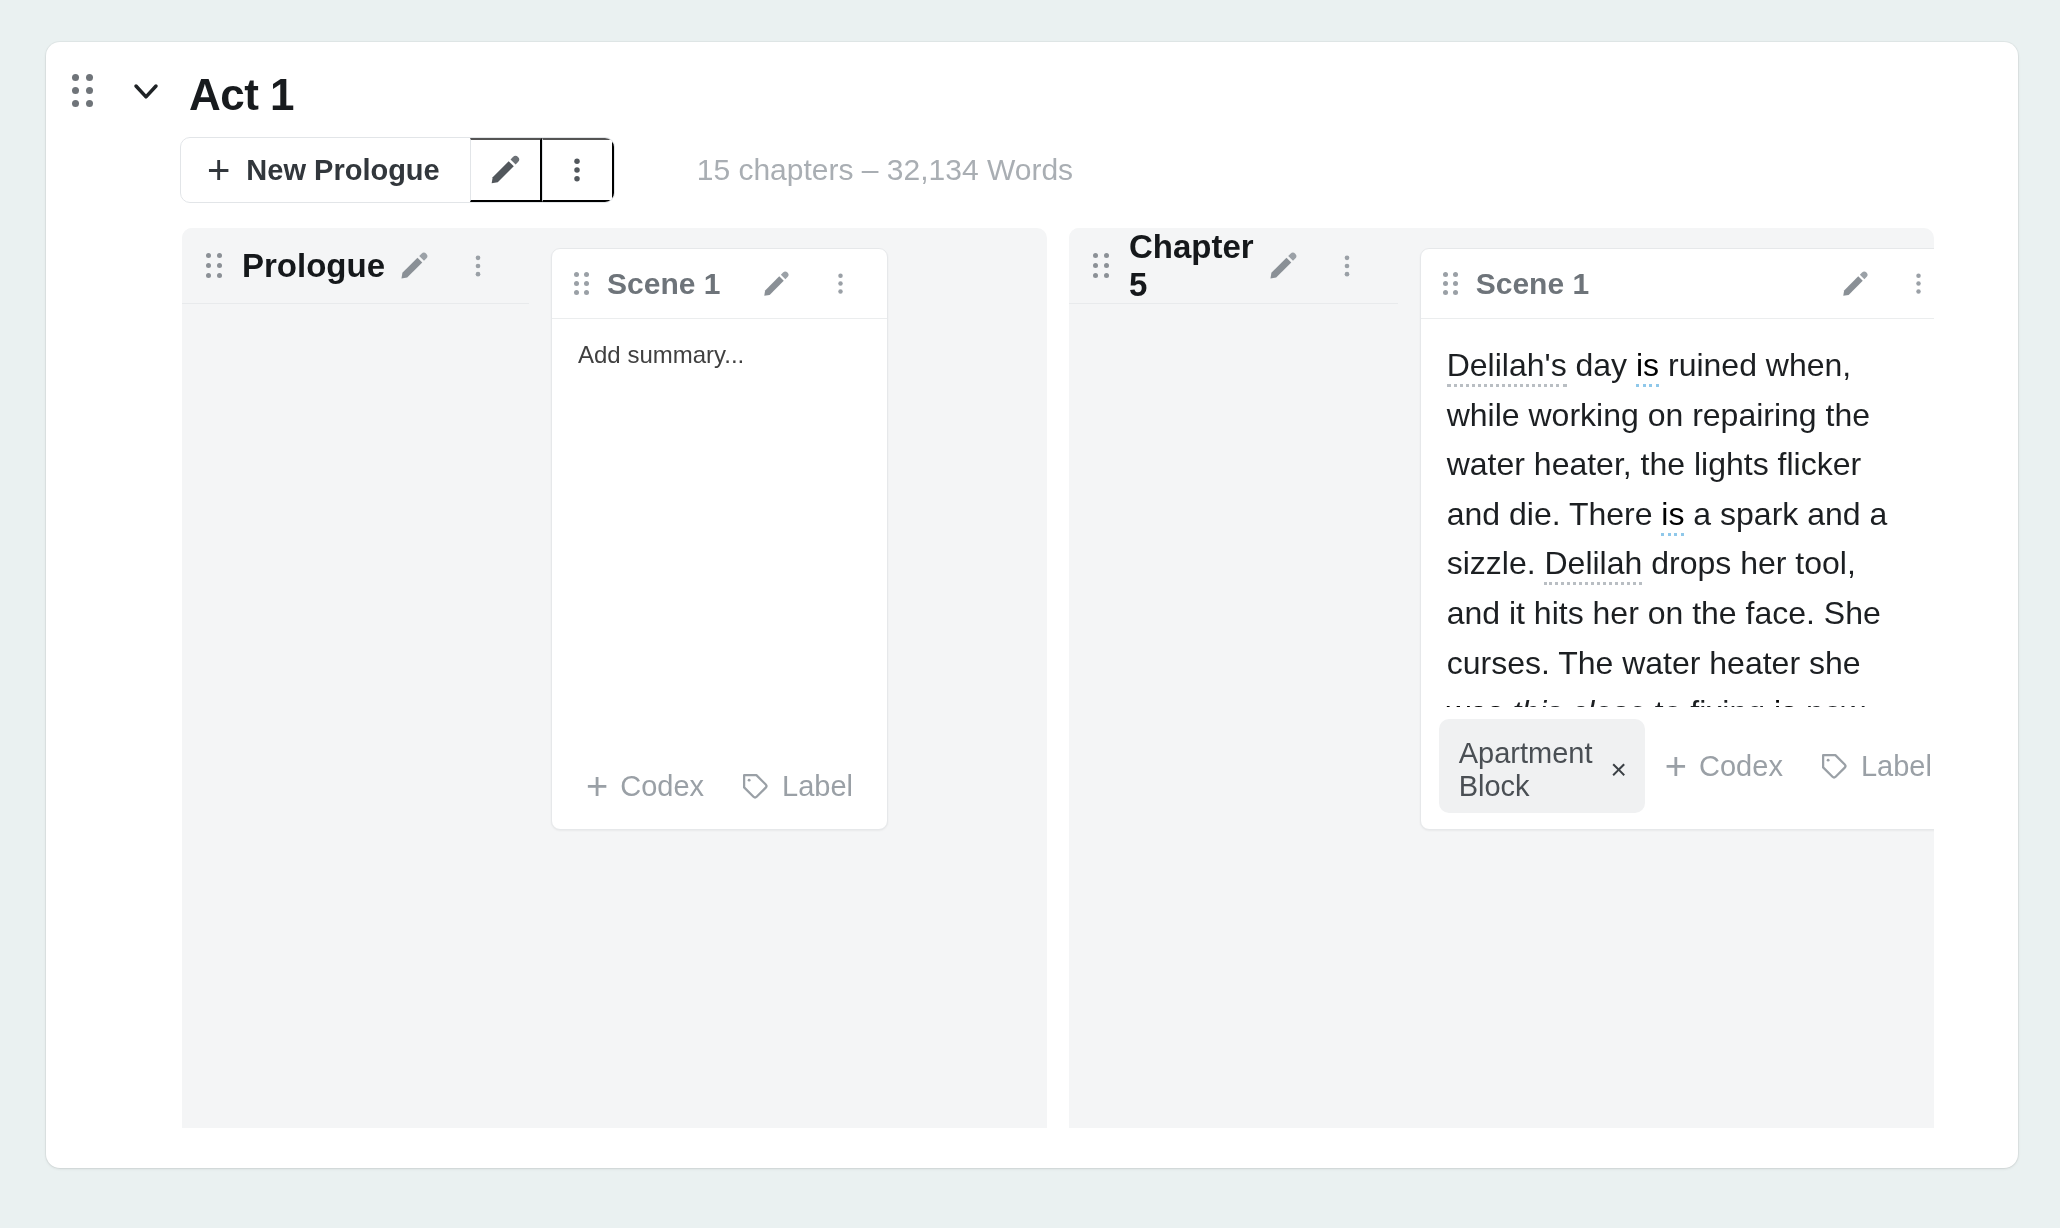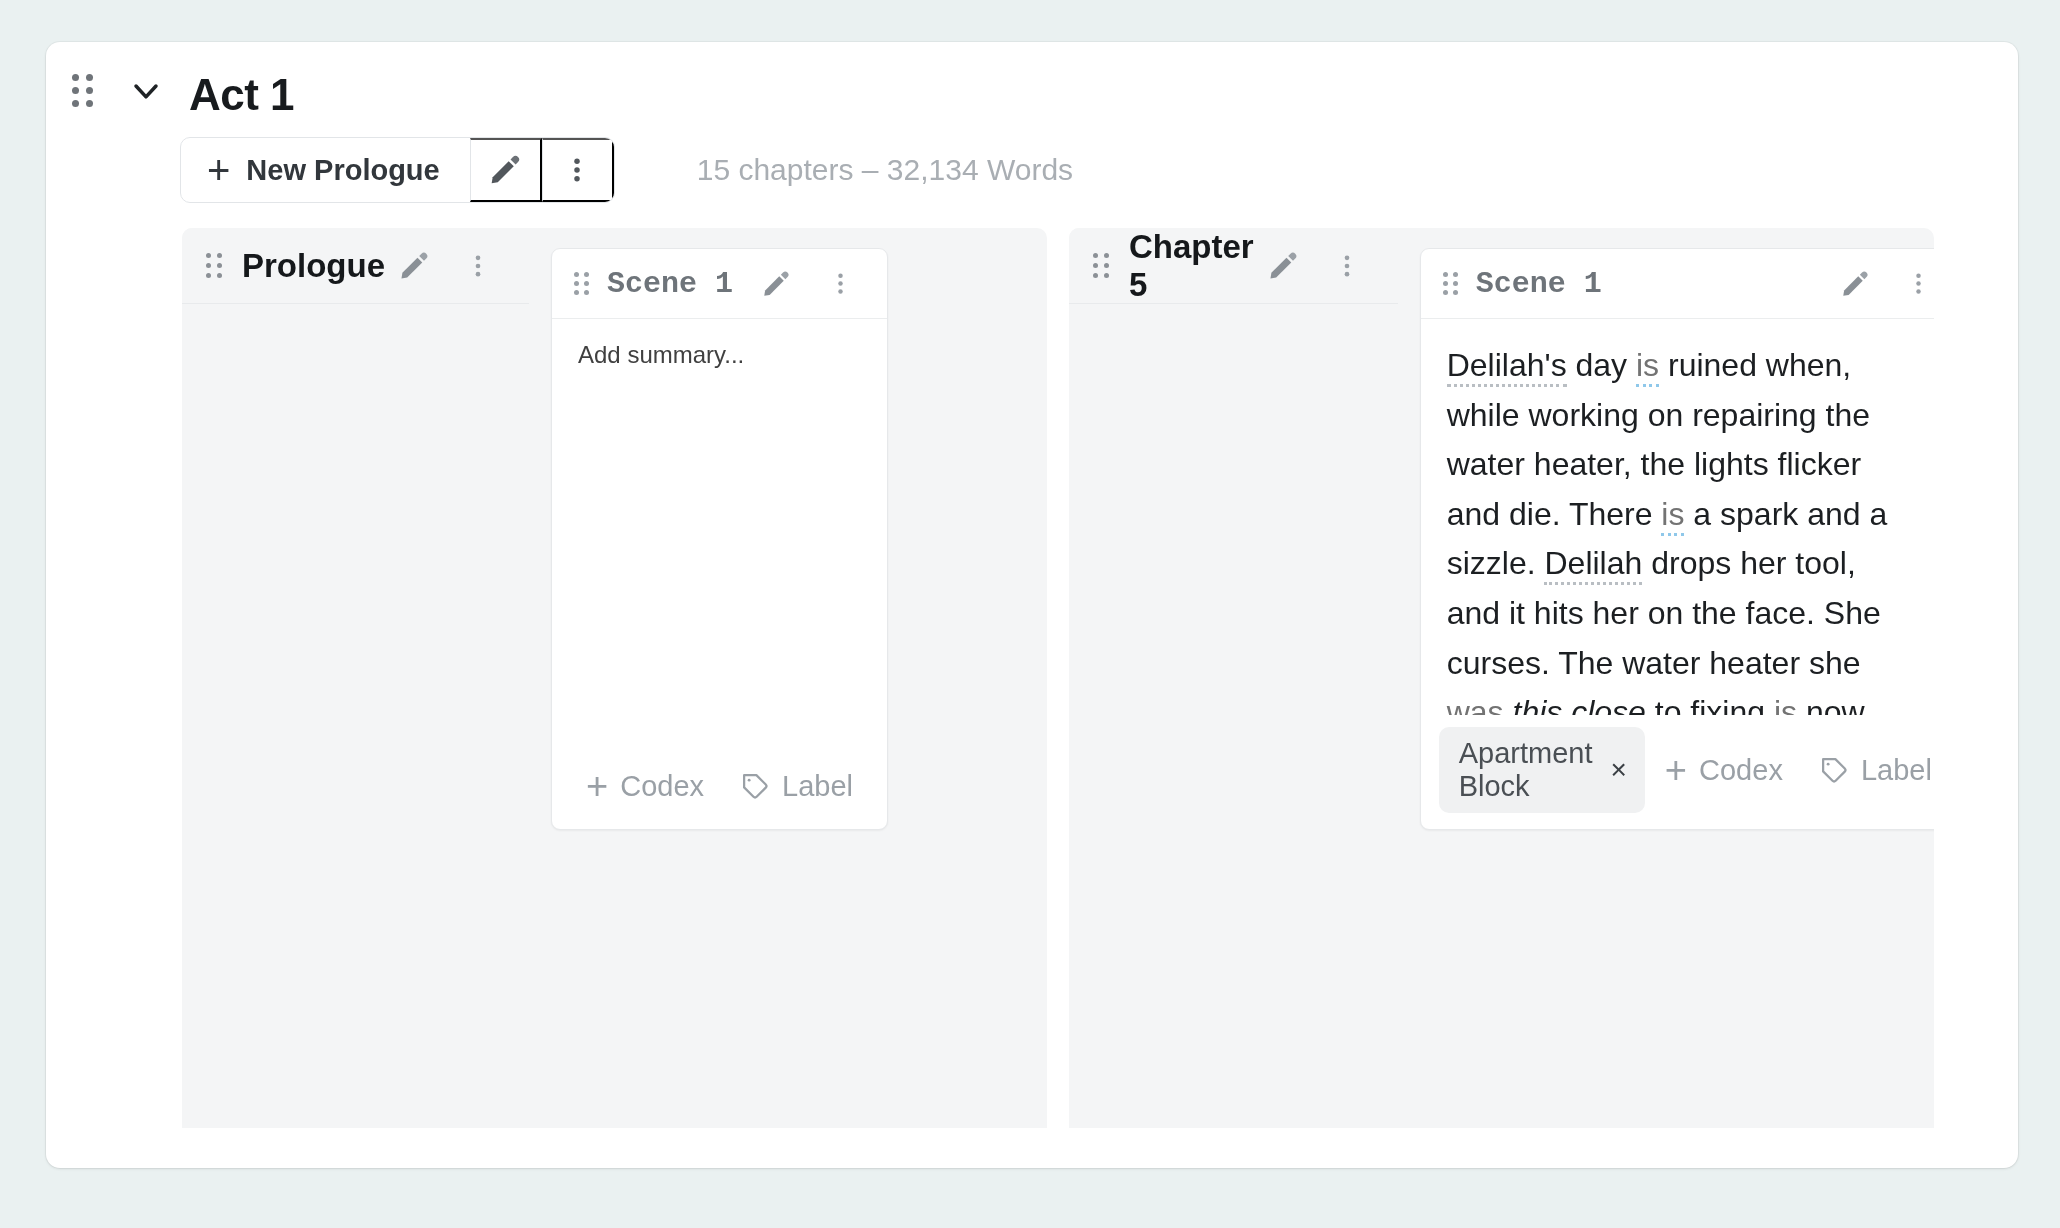--- a/index.html
+++ b/index.html
@@ -129,41 +129,40 @@
     border-radius: 9px;
     box-shadow: 0 1px 2px rgba(0,0,0,.05);
     display: flex; flex-direction: column;
     height: 582px;
     overflow: hidden;
   }
   .scene-head {
     display: flex; align-items: center;
     height: 70px; padding: 0 18px 0 18px;
     border-bottom: 1px solid #ebedee;
-    font-family: Liberation Mono, monospace;
   }
   .scene-title {
     font-size: 30px; font-weight: 700; color: #6e747a;
     margin-left: 14px; flex: 1;
   }
   .scene-body {
     flex: 1; position: relative; display: flex;
     overflow: hidden;
   }
   .scene-text {
     flex: 1;
     padding: 22px 26px 8px 26px;
     font-size: 32px; line-height: 1.55; color: #1c1f22;
     overflow: hidden;
   }
   .placeholder { color: #404040; font-size: 24px; padding: 22px 26px; }
 
   
   .gram {
-    color: #737373;
+    color: #000000;
     border-bottom: 3px dotted #8fc8ea;
     padding-bottom: 1px;
   }
   .spell {
     border-bottom: 3px dotted #b9bec3;
     padding-bottom: 1px;
   }
   .ital { font-style: italic; }
 
   
@@ -188,21 +187,21 @@
 
   
   .scene-foot {
     display: flex; align-items: center; gap: 4px;
     padding: 12px 18px 16px 18px;
     flex-wrap: nowrap;
   }
   .chip {
     display: inline-flex; align-items: center; gap: 18px;
     background: #f0f1f2; border-radius: 10px;
-    padding: 10px 18px 10px 20px;
+    padding: 18px 18px 10px 20px;
     font-size: 29px; color: #4a4f54;
     cursor: pointer;
   }
   .chip-x { font-size: 28px; color: #3b4045; }
   .foot-act {
     display: inline-flex; align-items: center; gap: 12px;
     font-size: 29px; color: #9aa0a6;
     padding: 8px 16px; cursor: pointer; background:none;border:none;
     font-family: inherit;
   }

